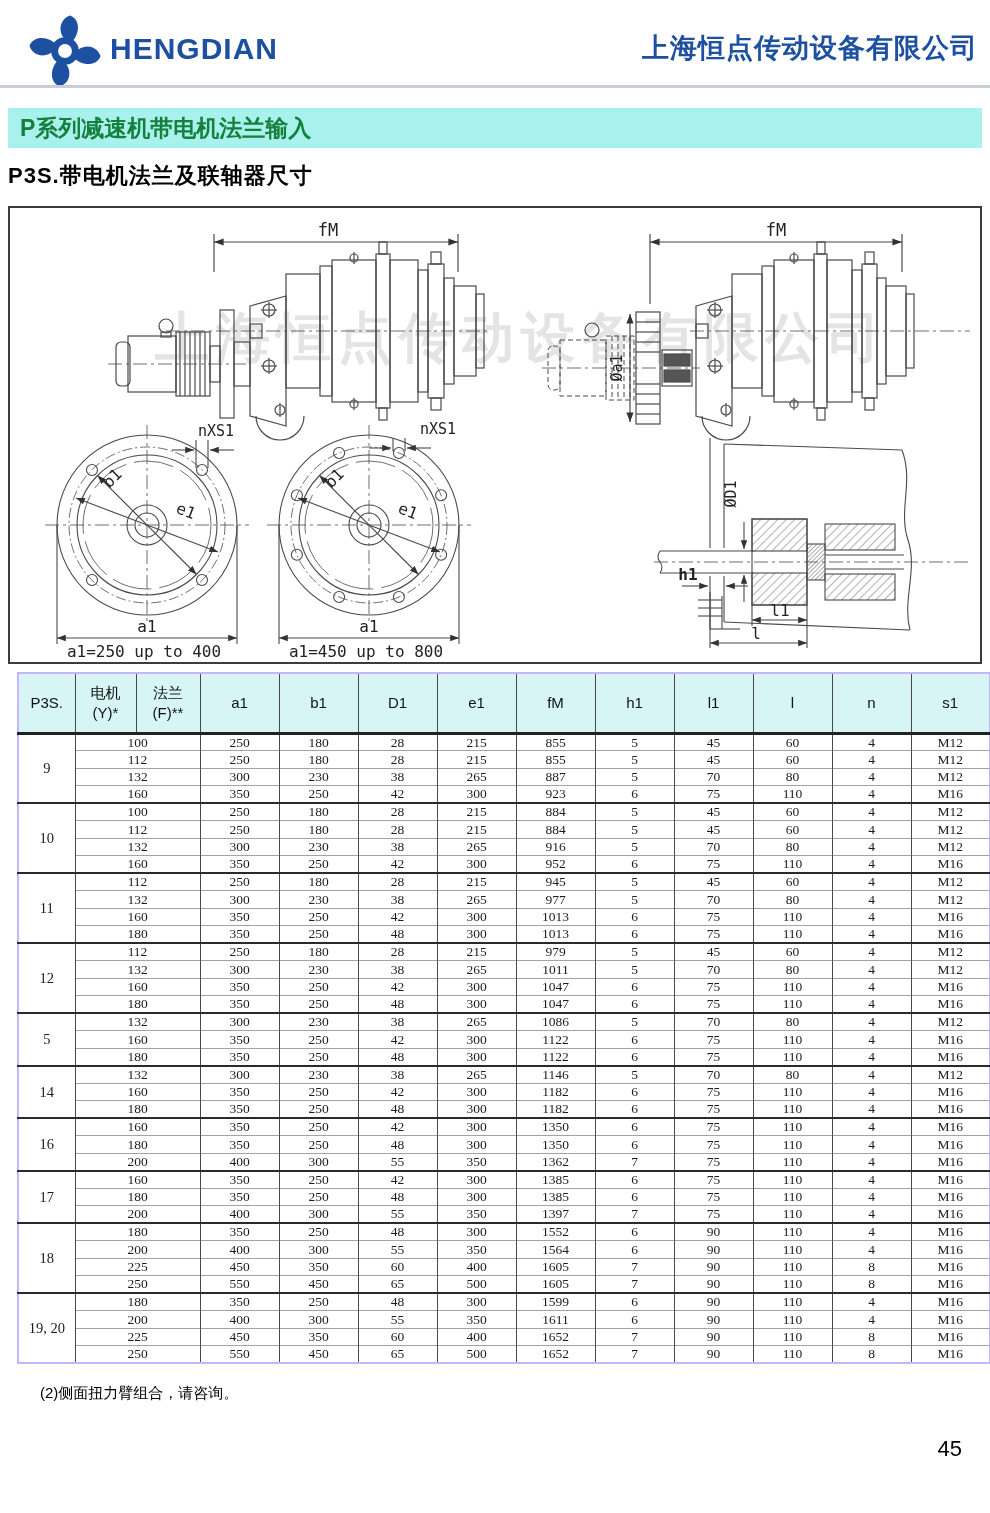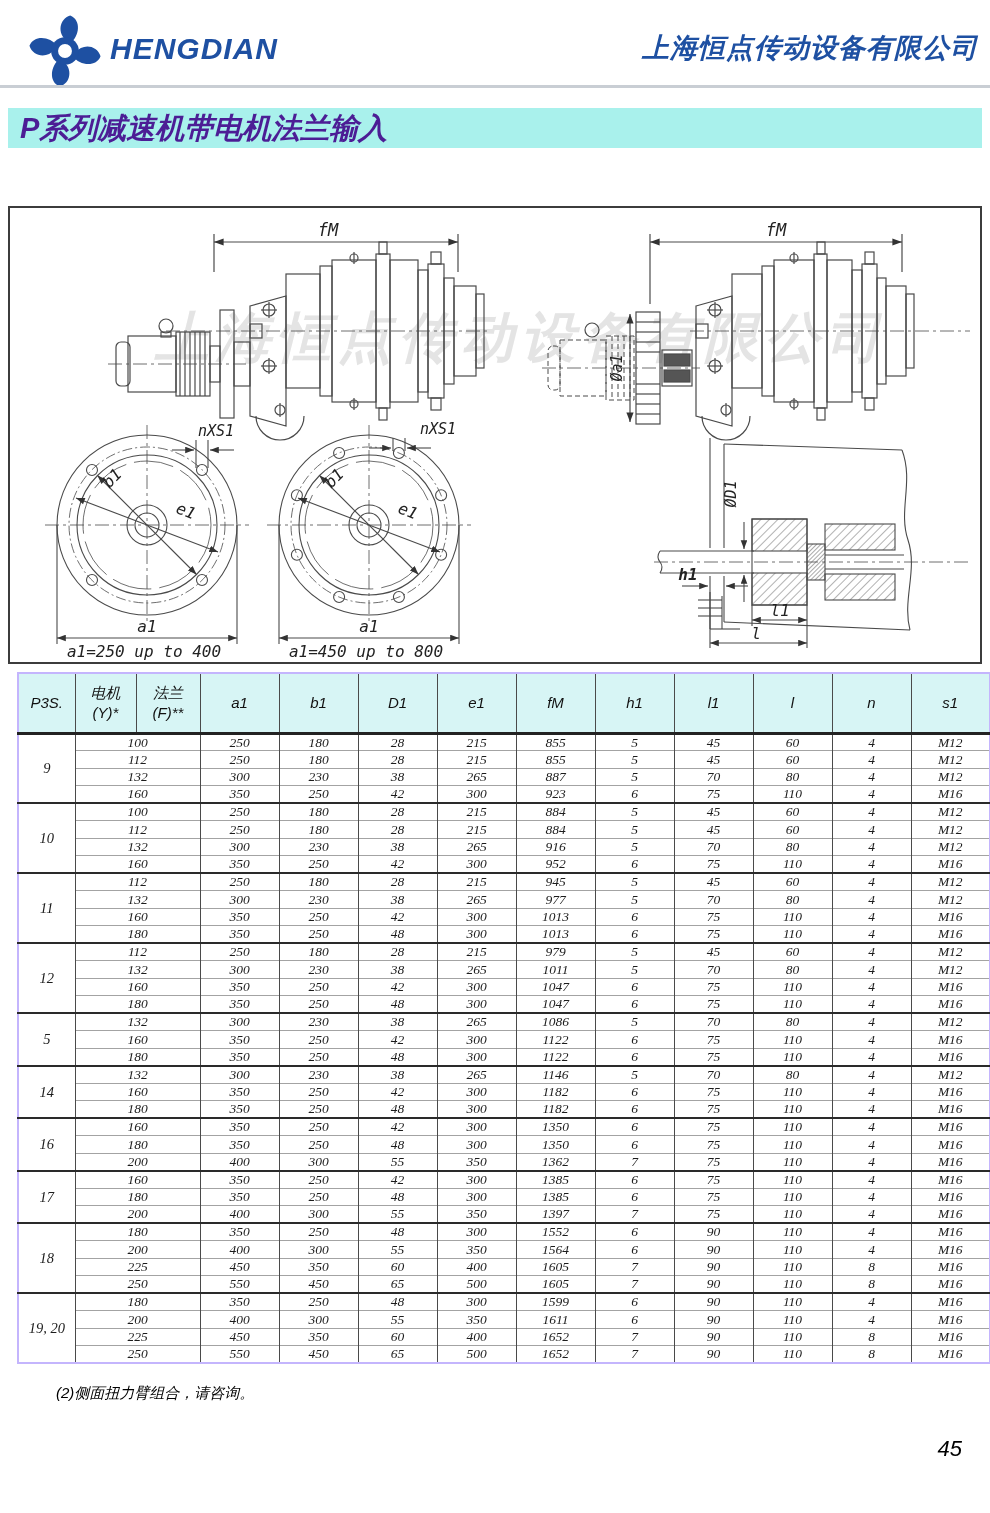--- a/index.html
+++ b/index.html
@@ -1,30 +1,30 @@
 <!DOCTYPE html>
 <html><head>
 <meta charset="utf-8">
 <style>
   * { margin:0; padding:0; box-sizing:border-box; }
   html,body { background:#ffffff; }
   body { font-family:"Liberation Sans", sans-serif; color:#111; }
-  .page { position:relative; width:990px; height:1513px; background:#fff; overflow:hidden;font-style:italic; }
+  .page { position:relative; width:990px; height:1513px; background:#fff; overflow:hidden; }
 
   
   .logo { position:absolute; left:26px; top:12px; width:78px; height:78px; }
   .brand { position:absolute; left:110px; top:32px; font-size:30px; letter-spacing:1px;
            color:#1e50a2; font-weight:600; }
   .company { position:absolute; right:12px; top:30px; font-size:27px; font-weight:700;
              color:#1e50a2; letter-spacing:1px; }
   .hr1 { position:absolute; left:0; top:85px; width:100%; height:3px; background:#c9ced4; }
 
   
   .banner { position:absolute; left:8px; right:8px; top:108px; height:40px; background:#a9f1ec;
-            font-size:29px; font-weight:700; line-height:40px; padding-left:12px; color:#4c1d95; }
+            font-size:23px; font-weight:700; line-height:40px; padding-left:12px; color:#15803d; }
   .subtitle { position:absolute; left:8px; top:161px; font-size:22px; font-weight:600; color:#000;
               letter-spacing:1px; }
 
   
   .drawbox { position:absolute; left:8px; top:206px; width:974px; height:458px;
              border:2px solid #3c3c3c; background:#fff; }
   .watermark { position:absolute; left:145px; top:94px; font-size:54px; letter-spacing:7px;
                color:#e4e4e4; white-space:nowrap; z-index:0; font-weight:700; }
   .drawbox svg { position:absolute; z-index:1; overflow:visible; }
   .svg-lv { left:6px;   top:6px;   }
@@ -45,21 +45,21 @@
   table.dims tbody td { height:17.5px; font-family:"Liberation Serif", serif; font-size:13.5px;
                color:#1c1c1c; padding:0; line-height:1; }
   table.dims tbody tr.g-first td { border-top:2px solid #2a2a2a; }
   table.dims tbody tr.g-next  td { border-top:1px solid #a3a3a3; }
   table.dims td.gcol { font-size:14.5px; border-top:2px solid #2a2a2a; }
   col.c-p3s { width:57px; } col.c-mot { width:61px; } col.c-fla { width:64px; }
   col.c-dim { width:79px; }
 
   
   .notes { position:absolute; left:10px; top:1381px; font-size:15px; line-height:1.55; color:#000; }
-  .note2 { margin-left:46px; }
+  .note2 { margin-left:30px; }
   .pagenum { position:absolute; right:28px; top:1436px; font-size:22px; color:#000; }
 </style>
 </head>
 <body>
 
 <div class="page">
 
   <svg class="logo" viewBox="-45 -45 90 90">
     <g fill="#1e50a2">
       <path d="M 2,-12 C -9,-20 -7,-37 6,-41 C 19,-36 17,-17 6,-9 Z"></path>
@@ -68,20 +68,21 @@
       <path d="M 2,-12 C -9,-20 -7,-37 6,-41 C 19,-36 17,-17 6,-9 Z" transform="rotate(270)"></path>
       <circle cx="0" cy="0" r="16"></circle>
     </g>
     <circle cx="0" cy="0" r="8" fill="#ffffff"></circle>
   </svg>
   <div class="brand">HENGDIAN</div>
   <div class="company">上海恒点传动设备有限公司</div>
   <div class="hr1"></div>
 
   <div class="banner">P系列减速机带电机法兰输入</div>
+  <div class="subtitle">P3S.带电机法兰及联轴器尺寸</div>
 
   <div class="drawbox">
     <div class="watermark">上海恒点传动设备有限公司</div>
 
     <svg class="svg-lv" width="490" height="212" viewBox="0 0 490 212">
       <defs>
         <marker id="lv-ae" markerWidth="9" markerHeight="7" refX="8" refY="3" orient="auto">
             <path d="M0,0L8,3L0,6Z" fill="#333"></path>
           </marker>
         <marker id="lv-as" markerWidth="9" markerHeight="7" refX="0" refY="3" orient="auto">

